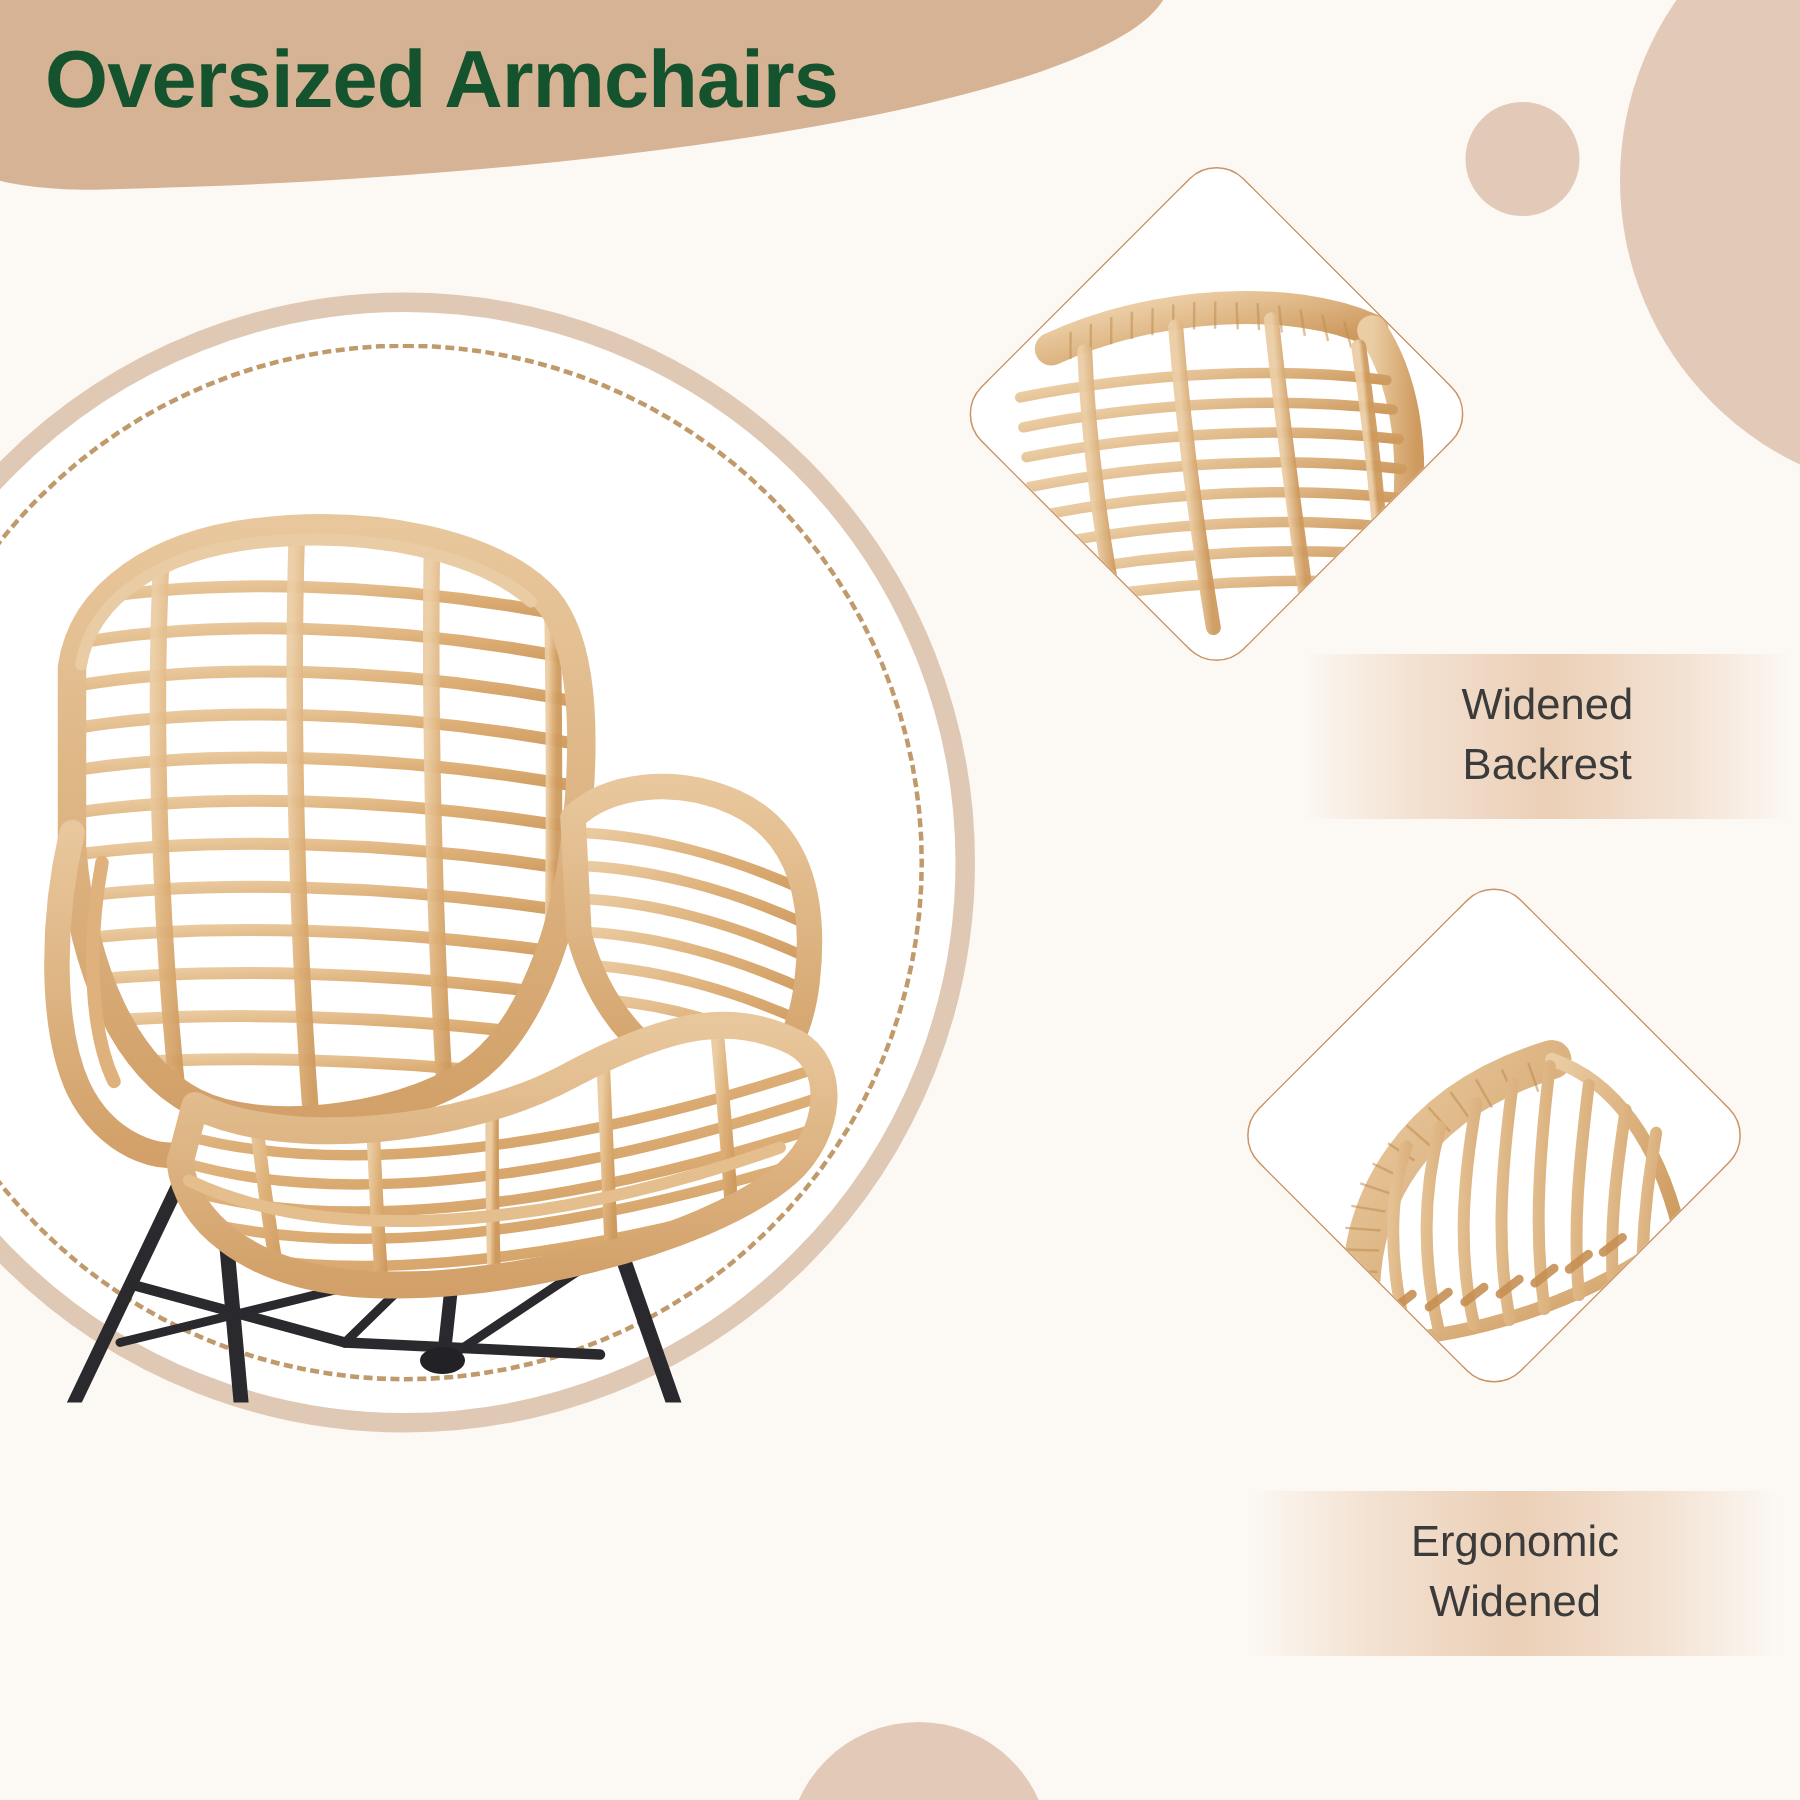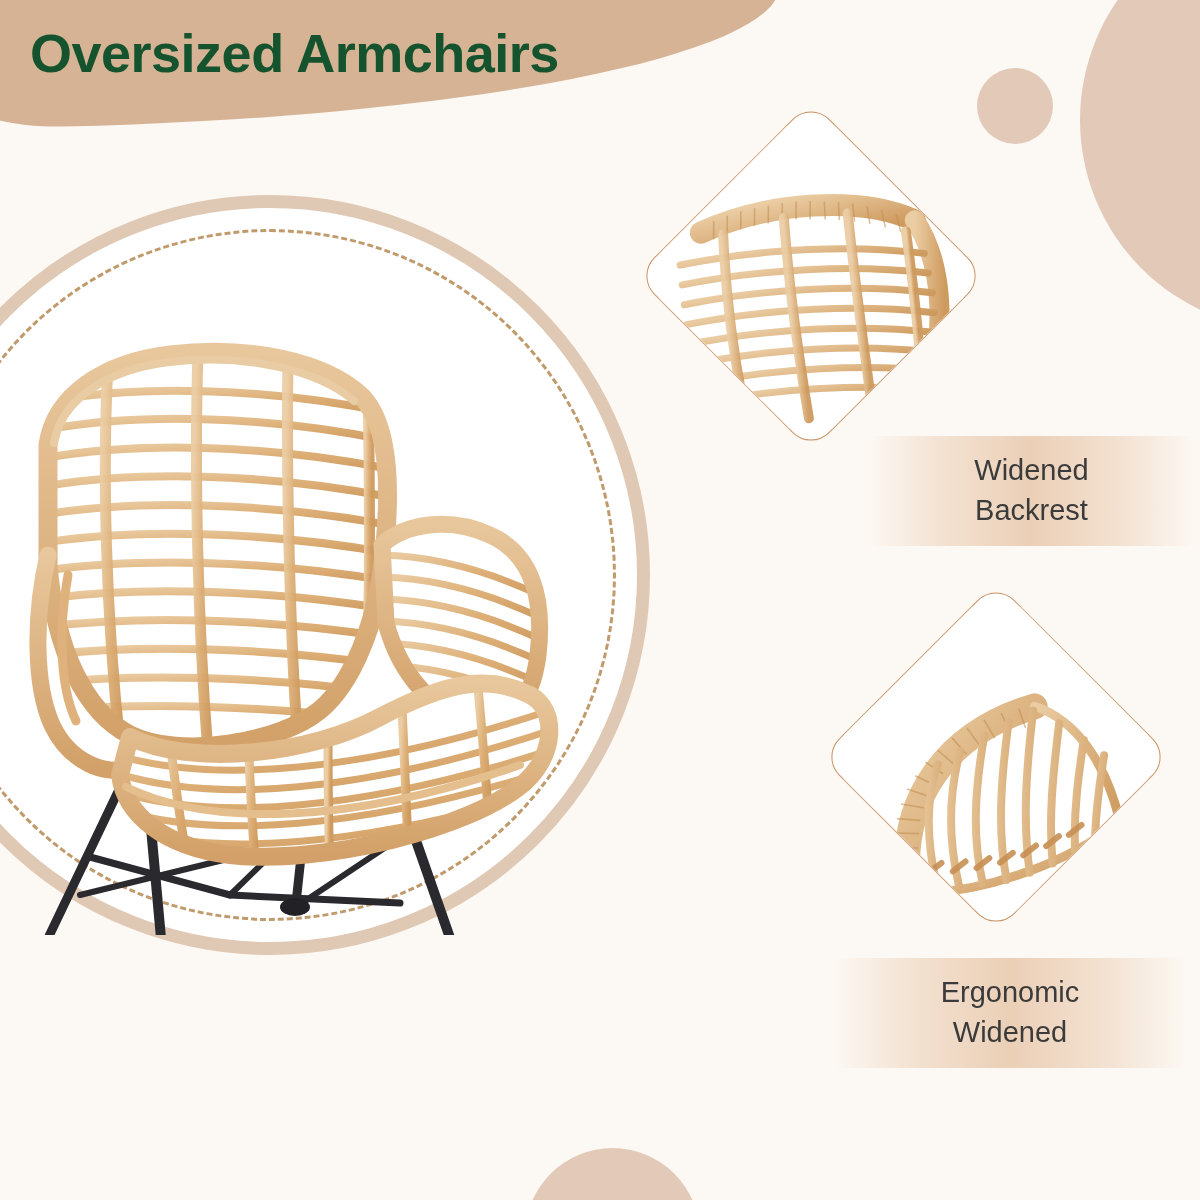--- a/index.html
+++ b/index.html
@@ -119,21 +119,21 @@
     background: linear-gradient(to right,
         rgba(236,208,183,0) 0%,
         rgba(236,208,183,0.55) 22%,
         rgba(232,200,172,0.85) 50%,
         rgba(236,208,183,0.55) 78%,
         rgba(236,208,183,0) 100%);
     padding: 14px 26px 16px 26px;
     box-sizing: border-box;
   }
   #caption-backrest { left: 869px; top: 436px; width: 325px; }
-  #caption-armrest  { left: 835px; top: 958px; width: 350px; }
+  #caption-armrest  { left: 835px; top: 994px; width: 350px; }
 </style>
 </head>
 <body>
 
 <div class="page">
 
   <div class="deco-circle-lg"></div>
   <div class="deco-circle-sm"></div>
   <div class="deco-circle-bottom"></div>
 

